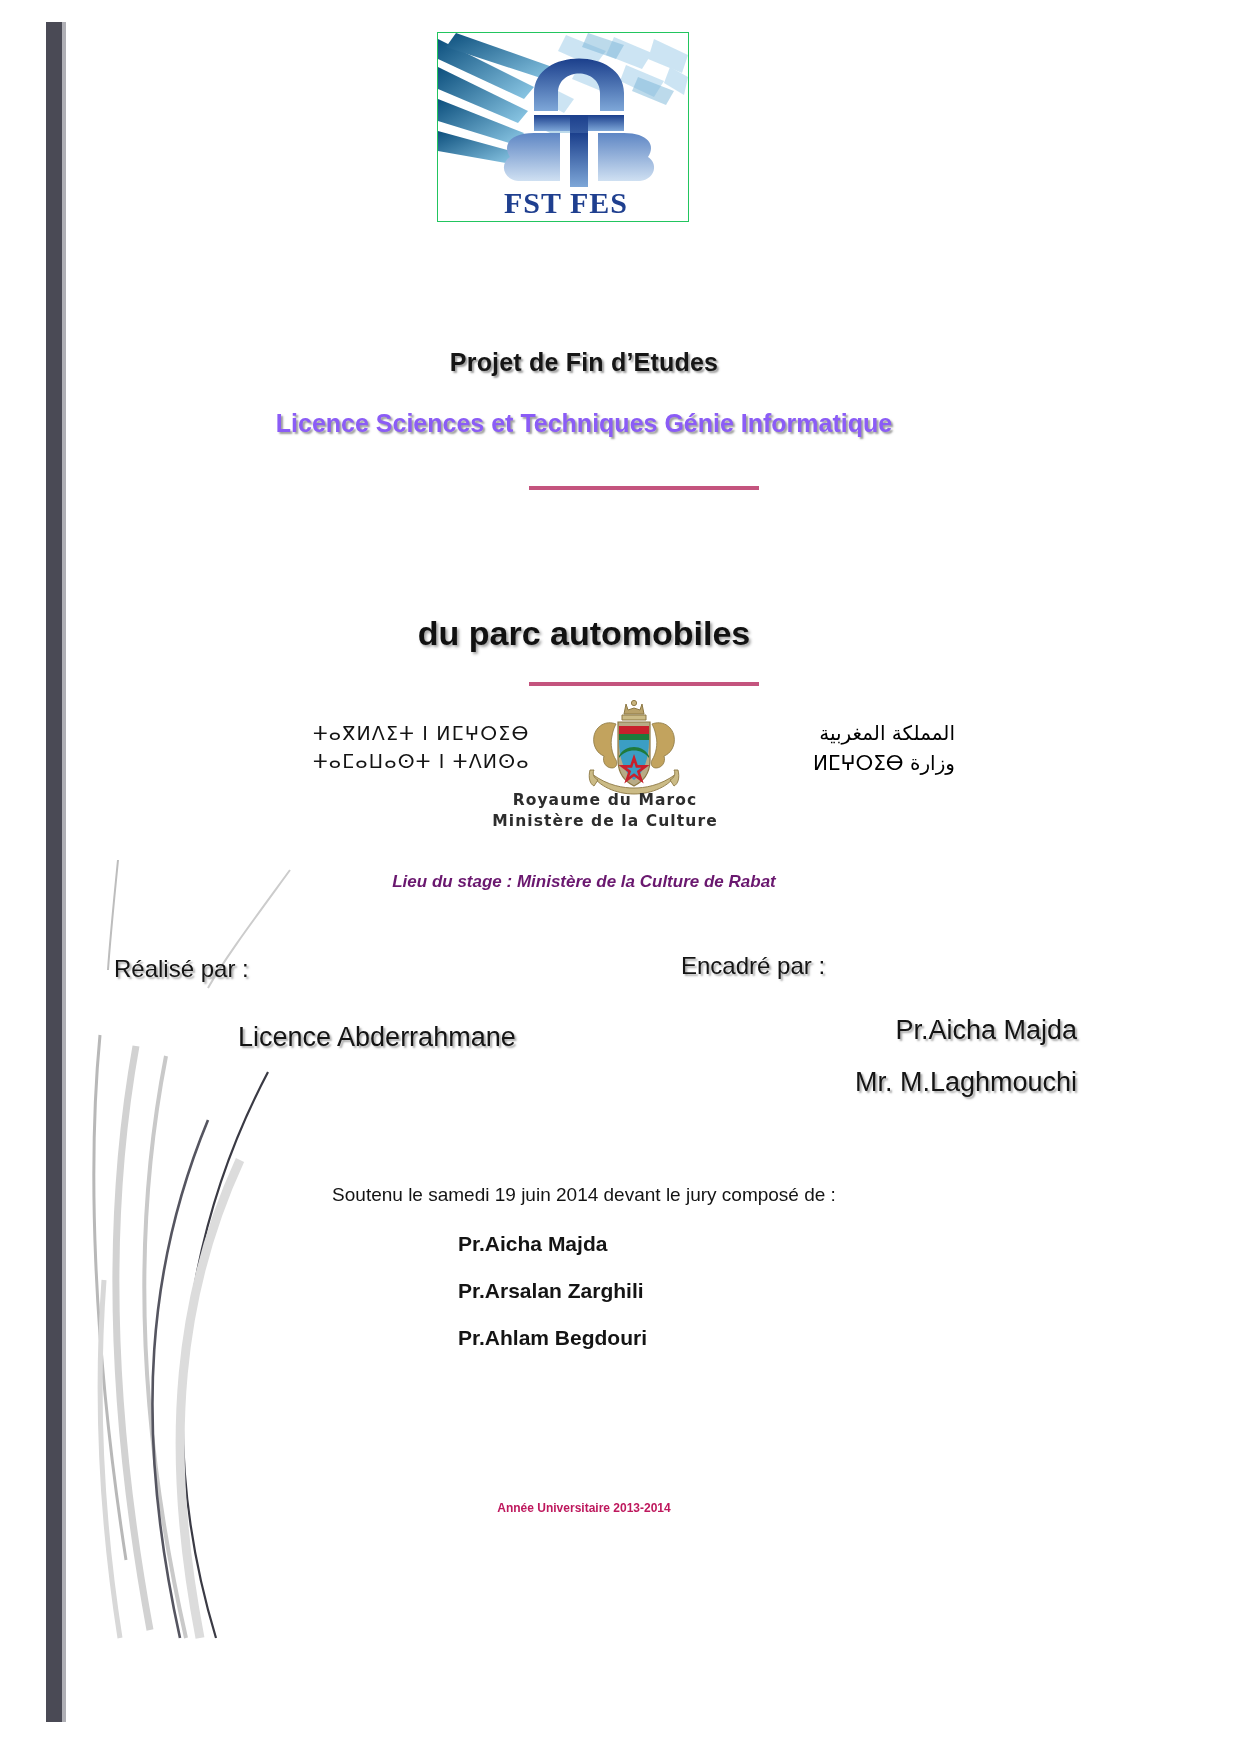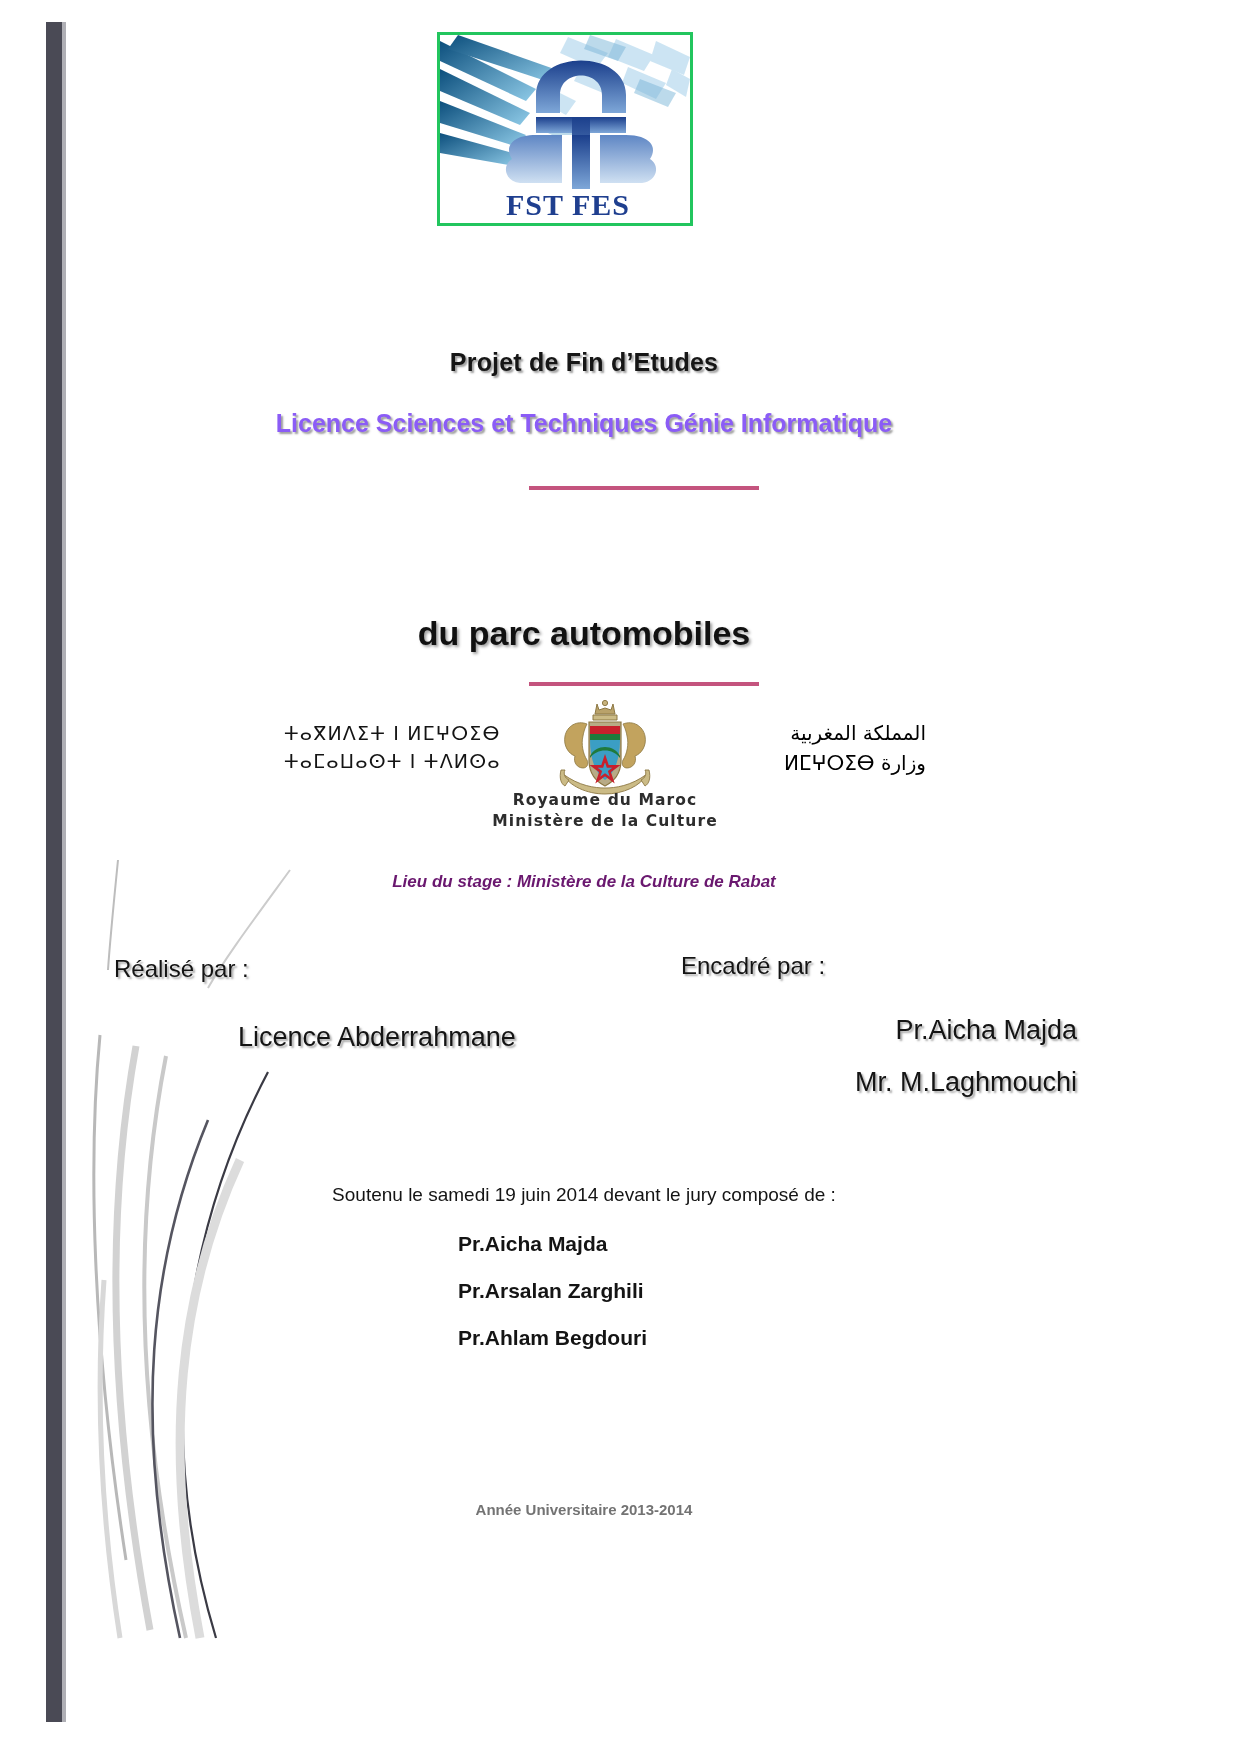--- a/index.html
+++ b/index.html
@@ -47,21 +47,21 @@
     pointer-events: none;
   }
 
   
   .logo-wrap {
     position: absolute;
     left: 437px;
     top: 32px;
     width: 250px;
     height: 188px;
-    border: 3px solid #22c55e;
+    border: 1px solid #22c55e;
     background: #4d7c0f;
     overflow: hidden;
   }
   .logo-svg { display:block; width:100%; height:100%; }
 
   
   .t-center { text-align: center; position: absolute; left: 0; width: 1168px; }
 
   .h-pfe {
     top: 348px;
@@ -113,21 +113,21 @@
     width: 700px;
     height: 130px;
   }
   .min-row {
     position: absolute;
     left: 0; top: 0;
     width: 700px;
     height: 95px;
     display: flex;
     align-items: center;
-    justify-content: center;
+    justify-content: flex-end;
   }
   .tifinagh {
     font-family: "DejaVu Sans", sans-serif;
     font-size: 19px;
     color: #141414;
     line-height: 1.45;
     letter-spacing: 1.2px;
     white-space: nowrap;
     text-align: left;
     width: 265px;
@@ -224,23 +224,23 @@
     font-size: 21px;
     font-weight: bold;
     color: #141414;
     margin-bottom: 23px;
     white-space: nowrap;
   }
 
   
   .year {
     top: 1501px;
-    font-size: 15px;
-    font-weight: bold;
-    color: #737373;
+    font-size: 12px;
+    font-weight: bold;
+    color: #be185d;
     text-align: center;
   }
 </style>
 </head>
 <body>
 
 <div class="page">
 
   <div class="spine"></div>
   <div class="spine-edge"></div>

